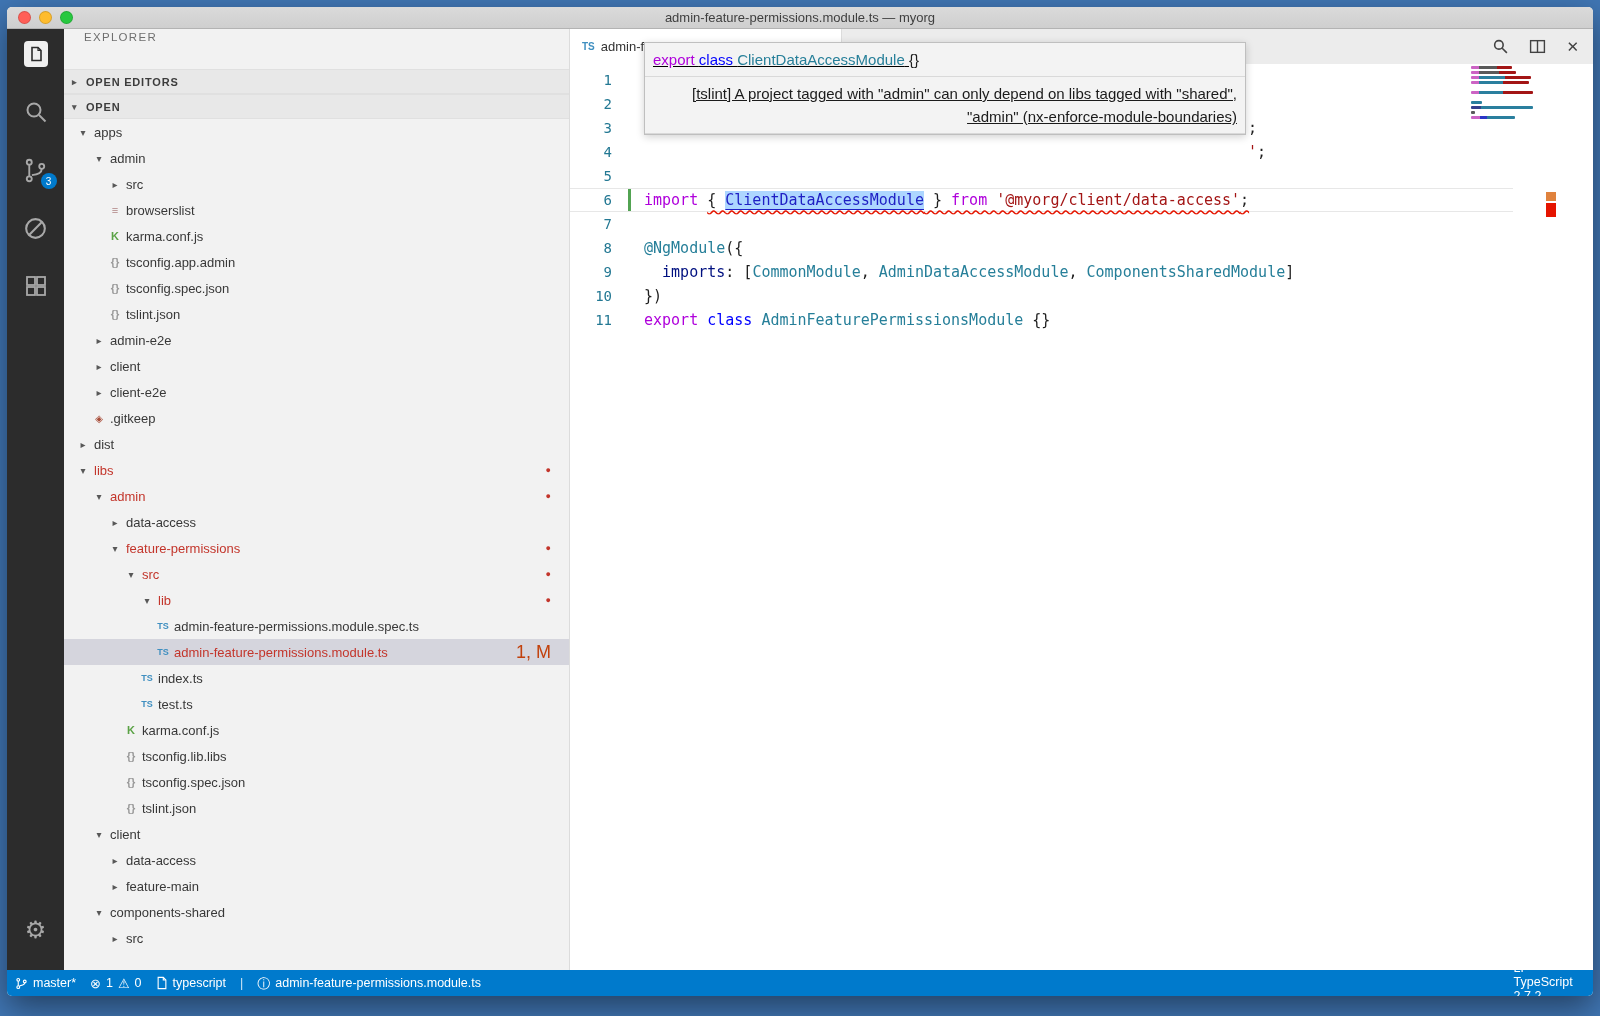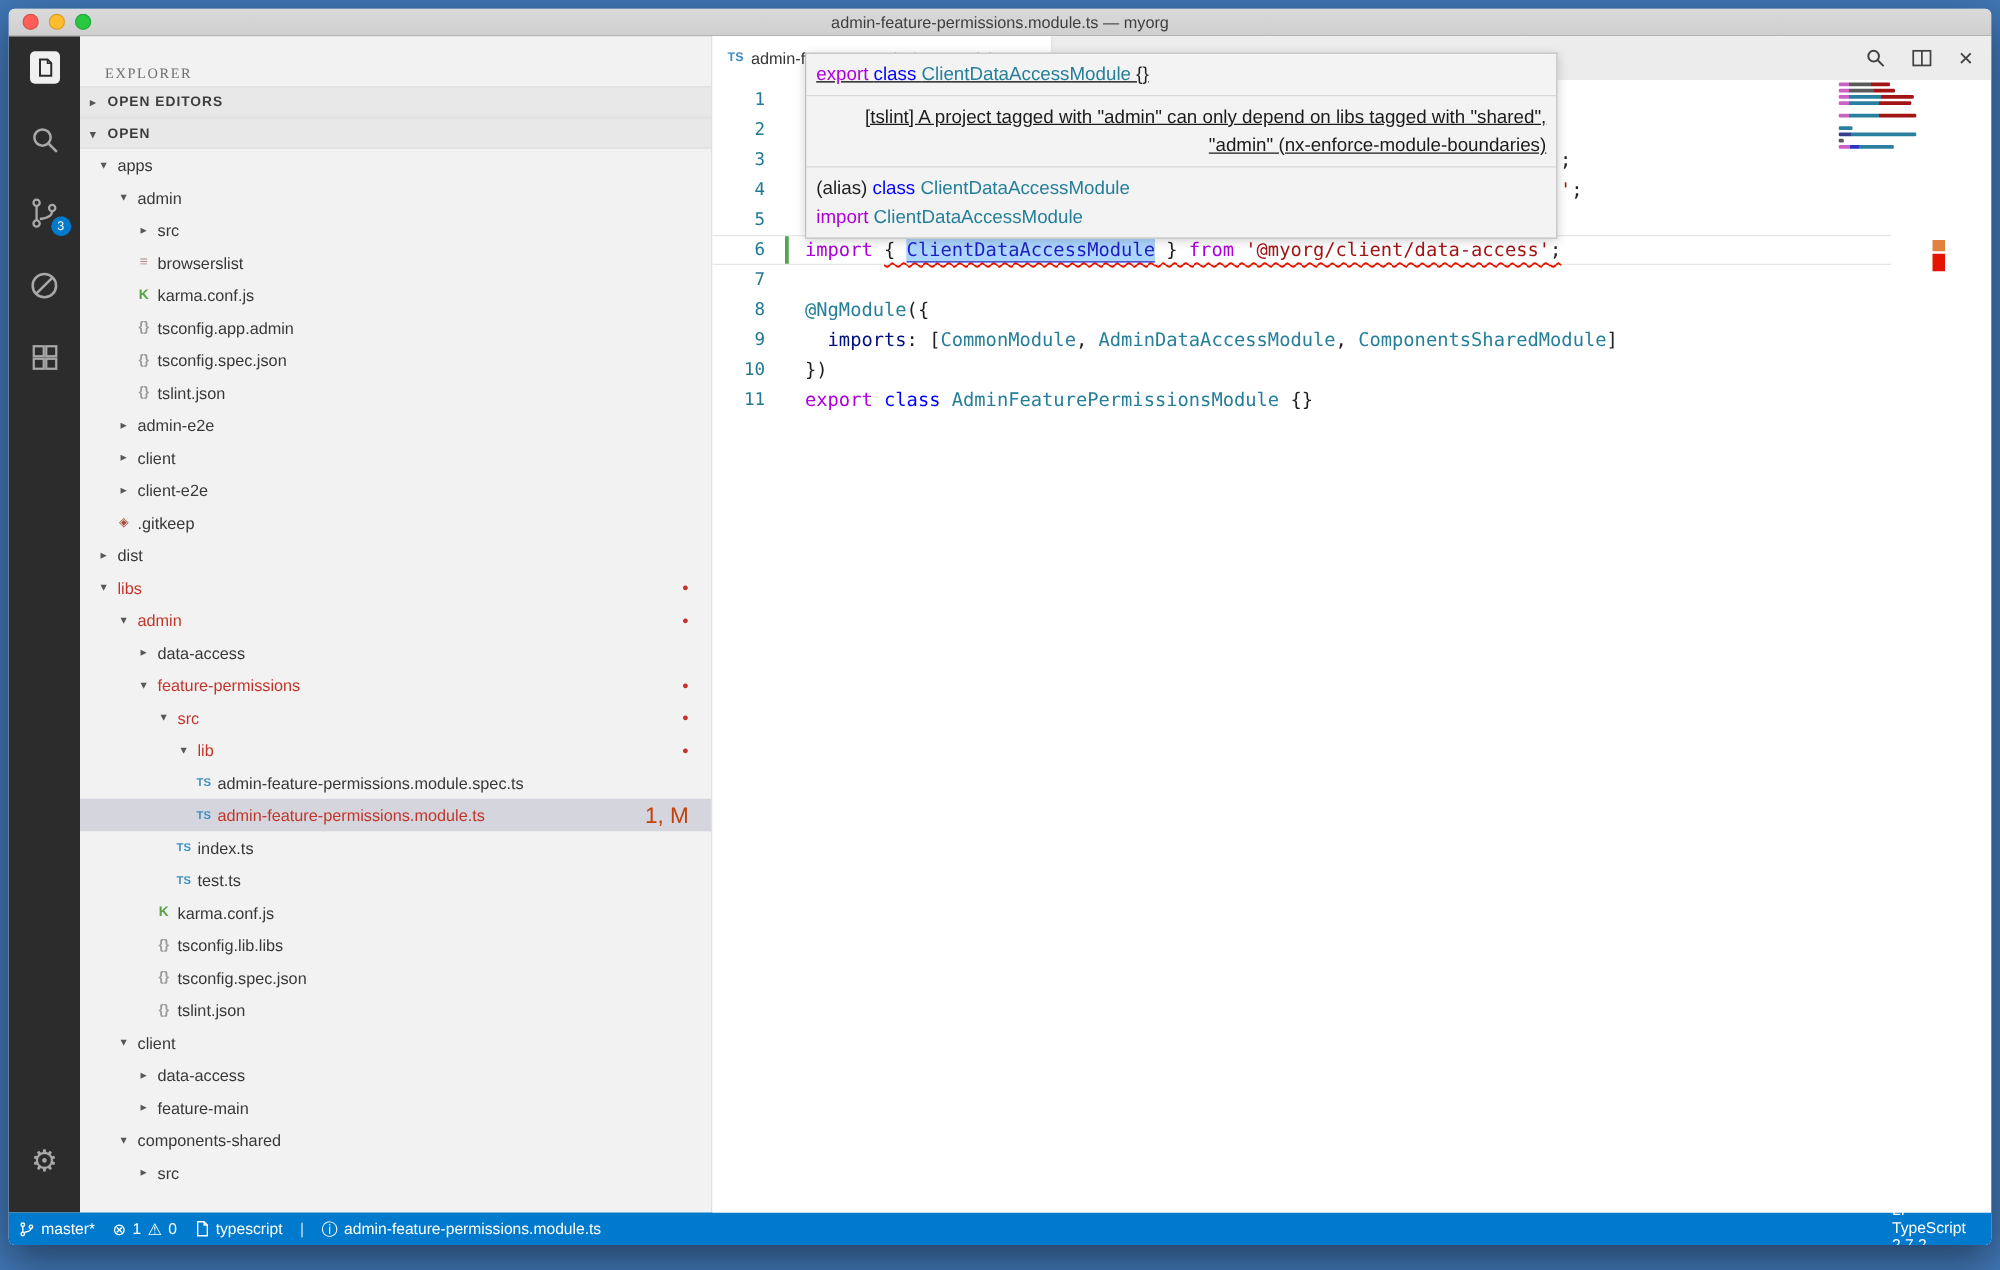--- a/index.html
+++ b/index.html
@@ -41,22 +41,22 @@
   .scm-badge {
     position:absolute; right:-6px; bottom:-4px; min-width:16px; height:16px;
     background:#007acc; color:#fff; border-radius:9px; font-size:10px;
     display:flex; align-items:center; justify-content:center; padding:0 3px;
   }
   .gearwrap { margin-top:auto; margin-bottom:26px; font-size:24px; color:#a8a8a8; cursor:pointer; }
 
   
   .sidebar { width:506px; flex:none; background:#f2f2f2; border-right:1px solid #dcdcdc;
              display:flex; flex-direction:column; overflow:hidden; }
-  .explorer-title { height:40px; padding:24px 0 0 20px; font-size:11.5px; letter-spacing:1.3px;
-                    color:#6f6f6f;font-family:Liberation Serif, serif; }
+  .explorer-title { height:40px; padding:2px 0 0 20px; font-size:11.5px; letter-spacing:1.3px;
+                    color:#6f6f6f; }
   .shead { height:25px; background:#e8e8e8; border-top:1px solid #e0e0e0; border-bottom:1px solid #e0e0e0;
            display:flex; align-items:center; padding-left:8px;
            font-size:11px; font-weight:bold; letter-spacing:0.8px; color:#3c3c3c; }
   .shead .schev { font-size:9px; color:#555; width:14px; }
   .tree { flex:1; overflow:hidden; }
   .trow { height:26px; display:flex; align-items:center; font-size:13px; color:#383838;
           padding-right:18px; cursor:pointer; white-space:nowrap; }
   .trow.selected { background:#d5d5dd; }
   .trow.error .tlabel { color:#c3352b; }
   .slot { width:18px; flex:none; text-align:center; }
@@ -481,24 +481,20 @@
         </div>
         <div class="ruler">
           <div class="rmark" style="top:128px;height:9px;background:#e0823d;"></div>
           <div class="rmark" style="top:139px;height:14px;background:#e51400;"></div>
         </div>
       </div>
 
       <div class="hover">
         <div class="hover-row hover-sig"><span class="kw">export </span><span class="st">class </span><span class="cl">ClientDataAccessModule</span><span class="pl"> {}</span></div>
         <div class="hover-row hover-lint">[tslint] A project tagged with "admin" can only depend on libs tagged with "shared", "admin" (nx-enforce-module-boundaries)</div>
-        <div class="hover-row hover-alias">
-          <div><span class="pl">(alias) </span><span class="st">class </span><span class="cl">ClientDataAccessModule</span></div>
-          <div><span class="kw">import </span><span class="cl">ClientDataAccessModule</span></div>
-        </div>
       </div>
     </div>
   </div>
 
   <div class="statusbar">
     <div class="sitem">
       <svg width="13" height="15" viewBox="0 0 16 16" fill="none" stroke="#fff" stroke-width="1.4">
           <circle cx="4" cy="3.5" r="1.7"></circle>
           <circle cx="4" cy="12.5" r="1.7"></circle>
           <circle cx="12" cy="5.5" r="1.7"></circle>

